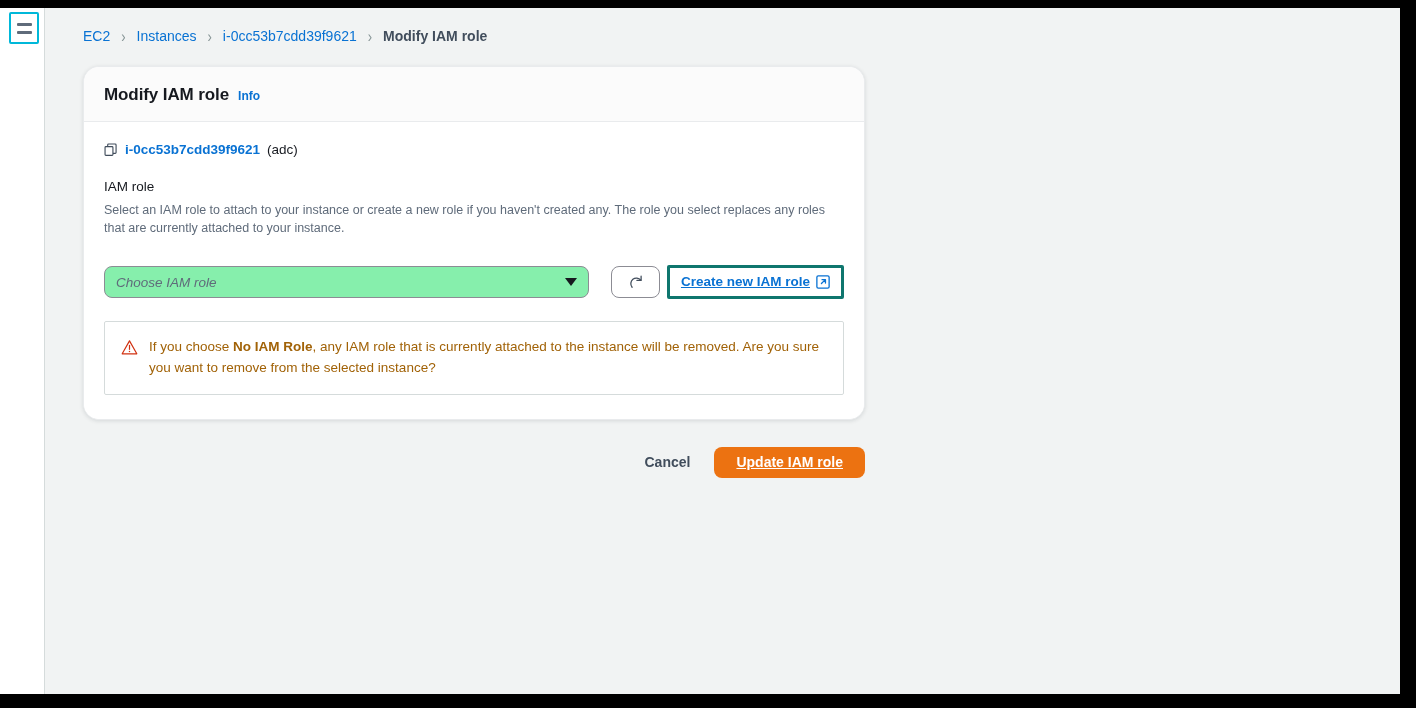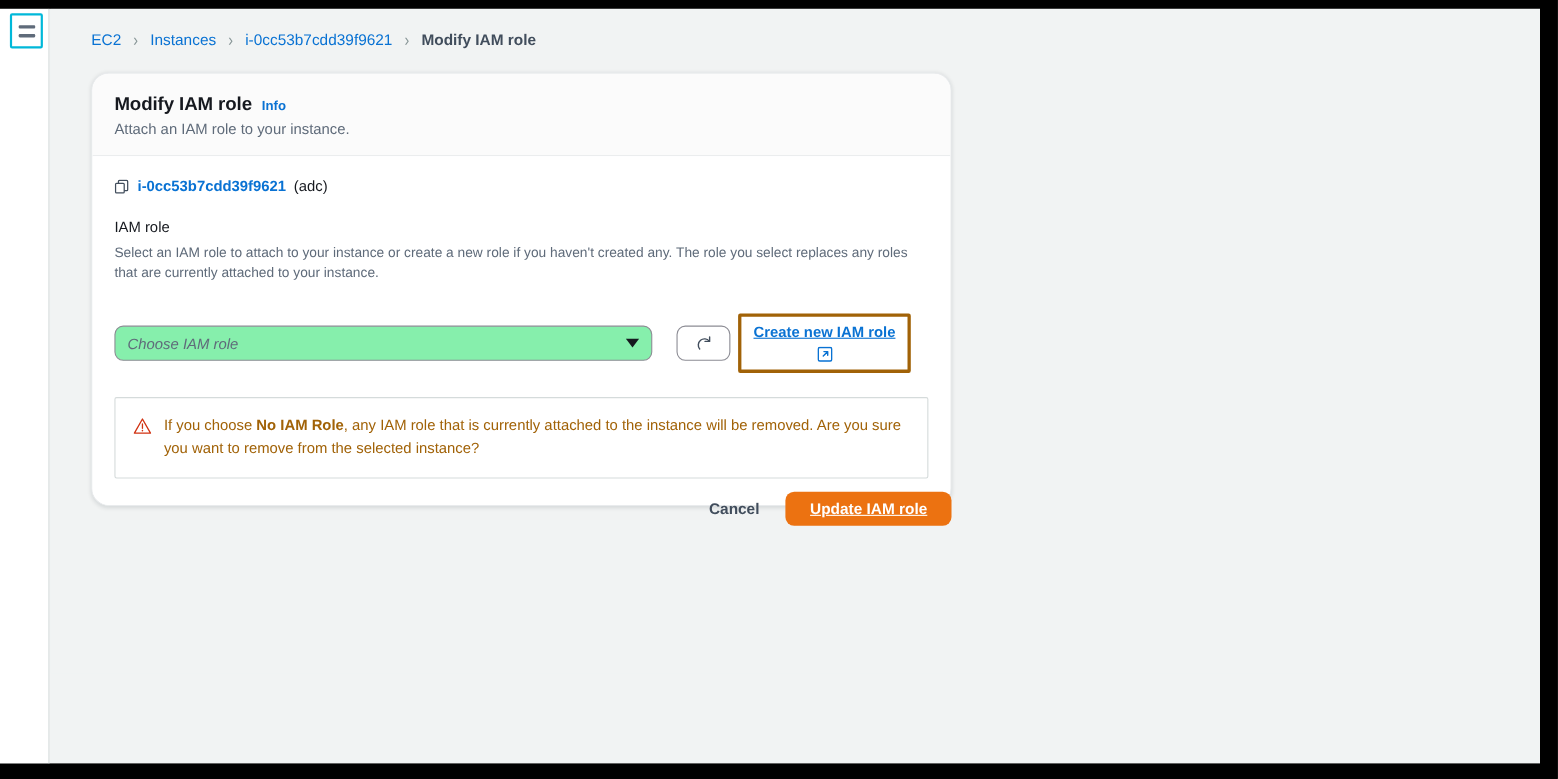--- a/index.html
+++ b/index.html
@@ -207,26 +207,25 @@
     border-radius: 8px;
     display: flex;
     align-items: center;
     justify-content: center;
     cursor: pointer;
   }
   #create-role-wrap {
     position: relative;
     margin-left: 7px;
     padding: 6px 11px 7px 11px;
-    border: 3px solid #a16207;
+    border: 3px solid #0f766e;
     border-radius: 2px;
     display: flex;
     align-items: center;
     gap: 6px;
-    flex-direction: column;
   }
   #create-role-link {
     font-size: 13.5px;
     color: #0972d3;
     font-weight: 700;
     text-decoration: underline;
     cursor: pointer;
     white-space: nowrap;
   }
 
@@ -308,21 +307,20 @@
         <span class="crumb-current">Modify IAM role</span>
       </div>
 
       <div id="card">
 
         <div id="card-header">
           <div class="card-title-row">
             <span id="card-title">Modify IAM role</span>
             <a id="info-link">Info</a>
           </div>
-          <div id="card-subtitle">Attach an IAM role to your instance.</div>
         </div>
 
         <div id="card-body">
 
           <div id="instance-id-row">
             <span>
               <svg id="copy-icon" width="14" height="14" viewBox="0 0 16 16" fill="none">
                 <rect x="1.2" y="4.2" width="9" height="10" rx="1" stroke="#414d5c" stroke-width="1.3"></rect>
                 <path d="M4.2 4.2V2.2a1 1 0 011-1h7.6a1 1 0 011 1v8.6a1 1 0 01-1 1h-2.6" stroke="#414d5c" stroke-width="1.3" fill="none"></path>
               </svg>

